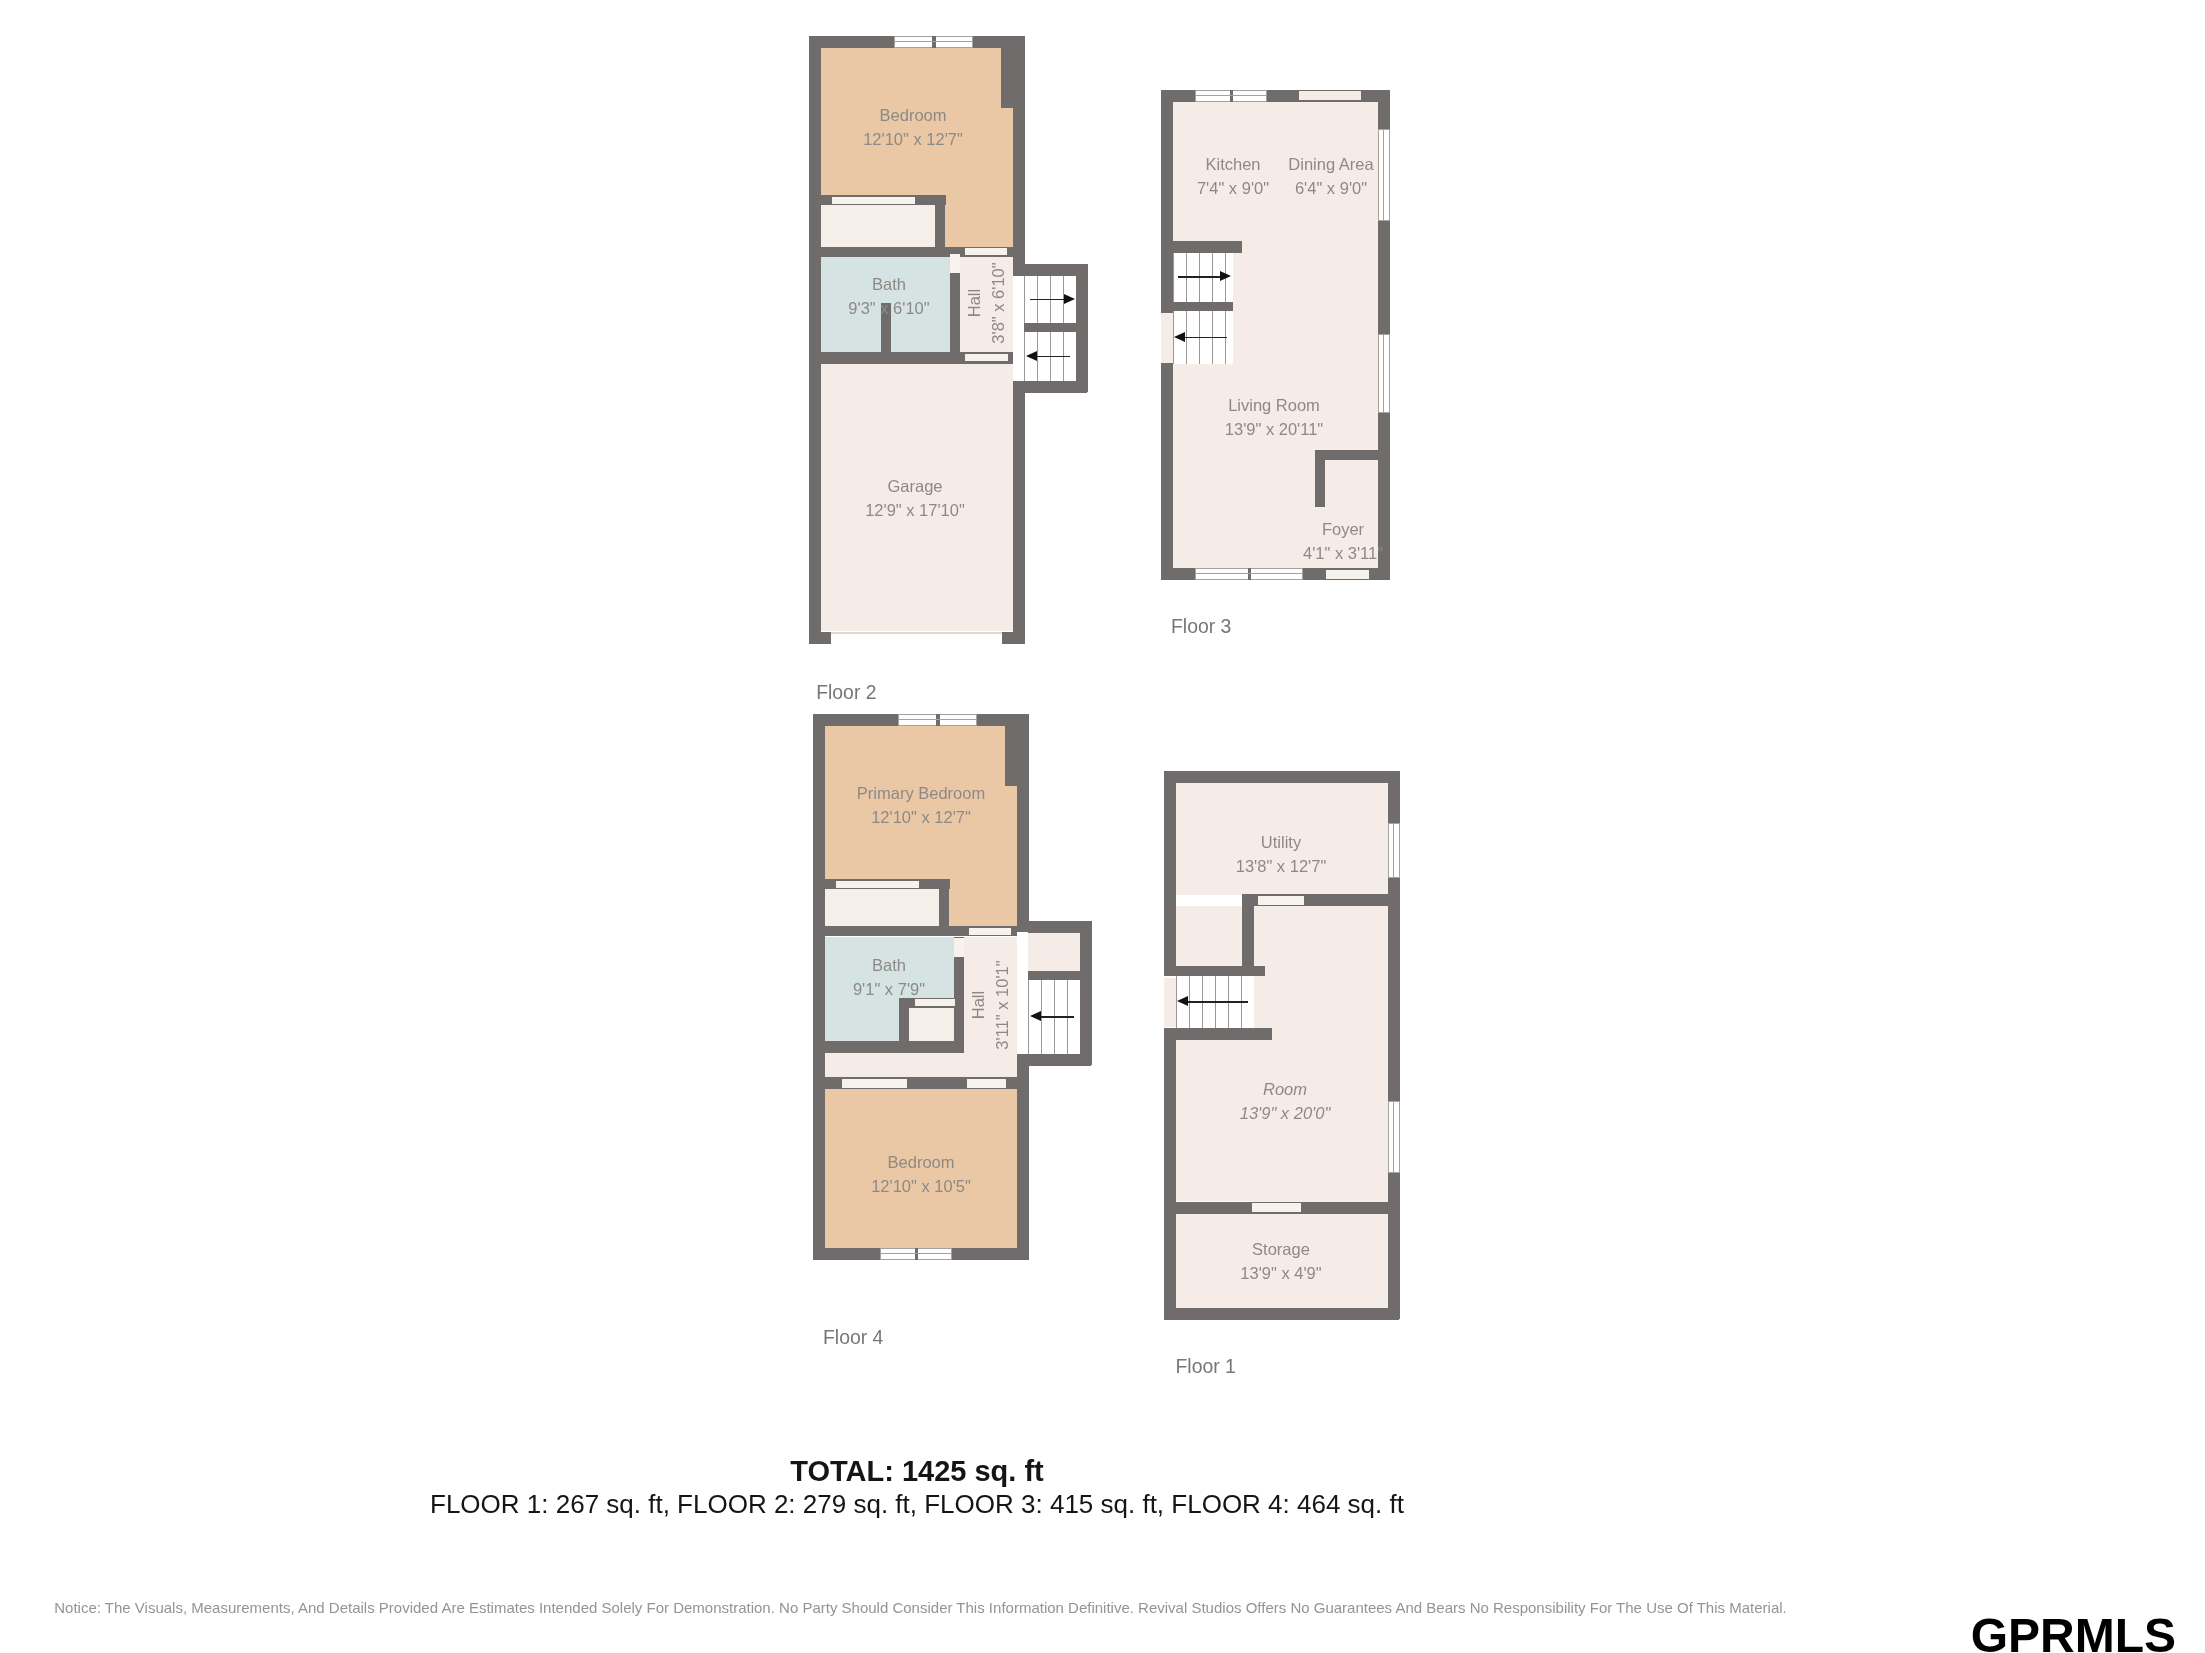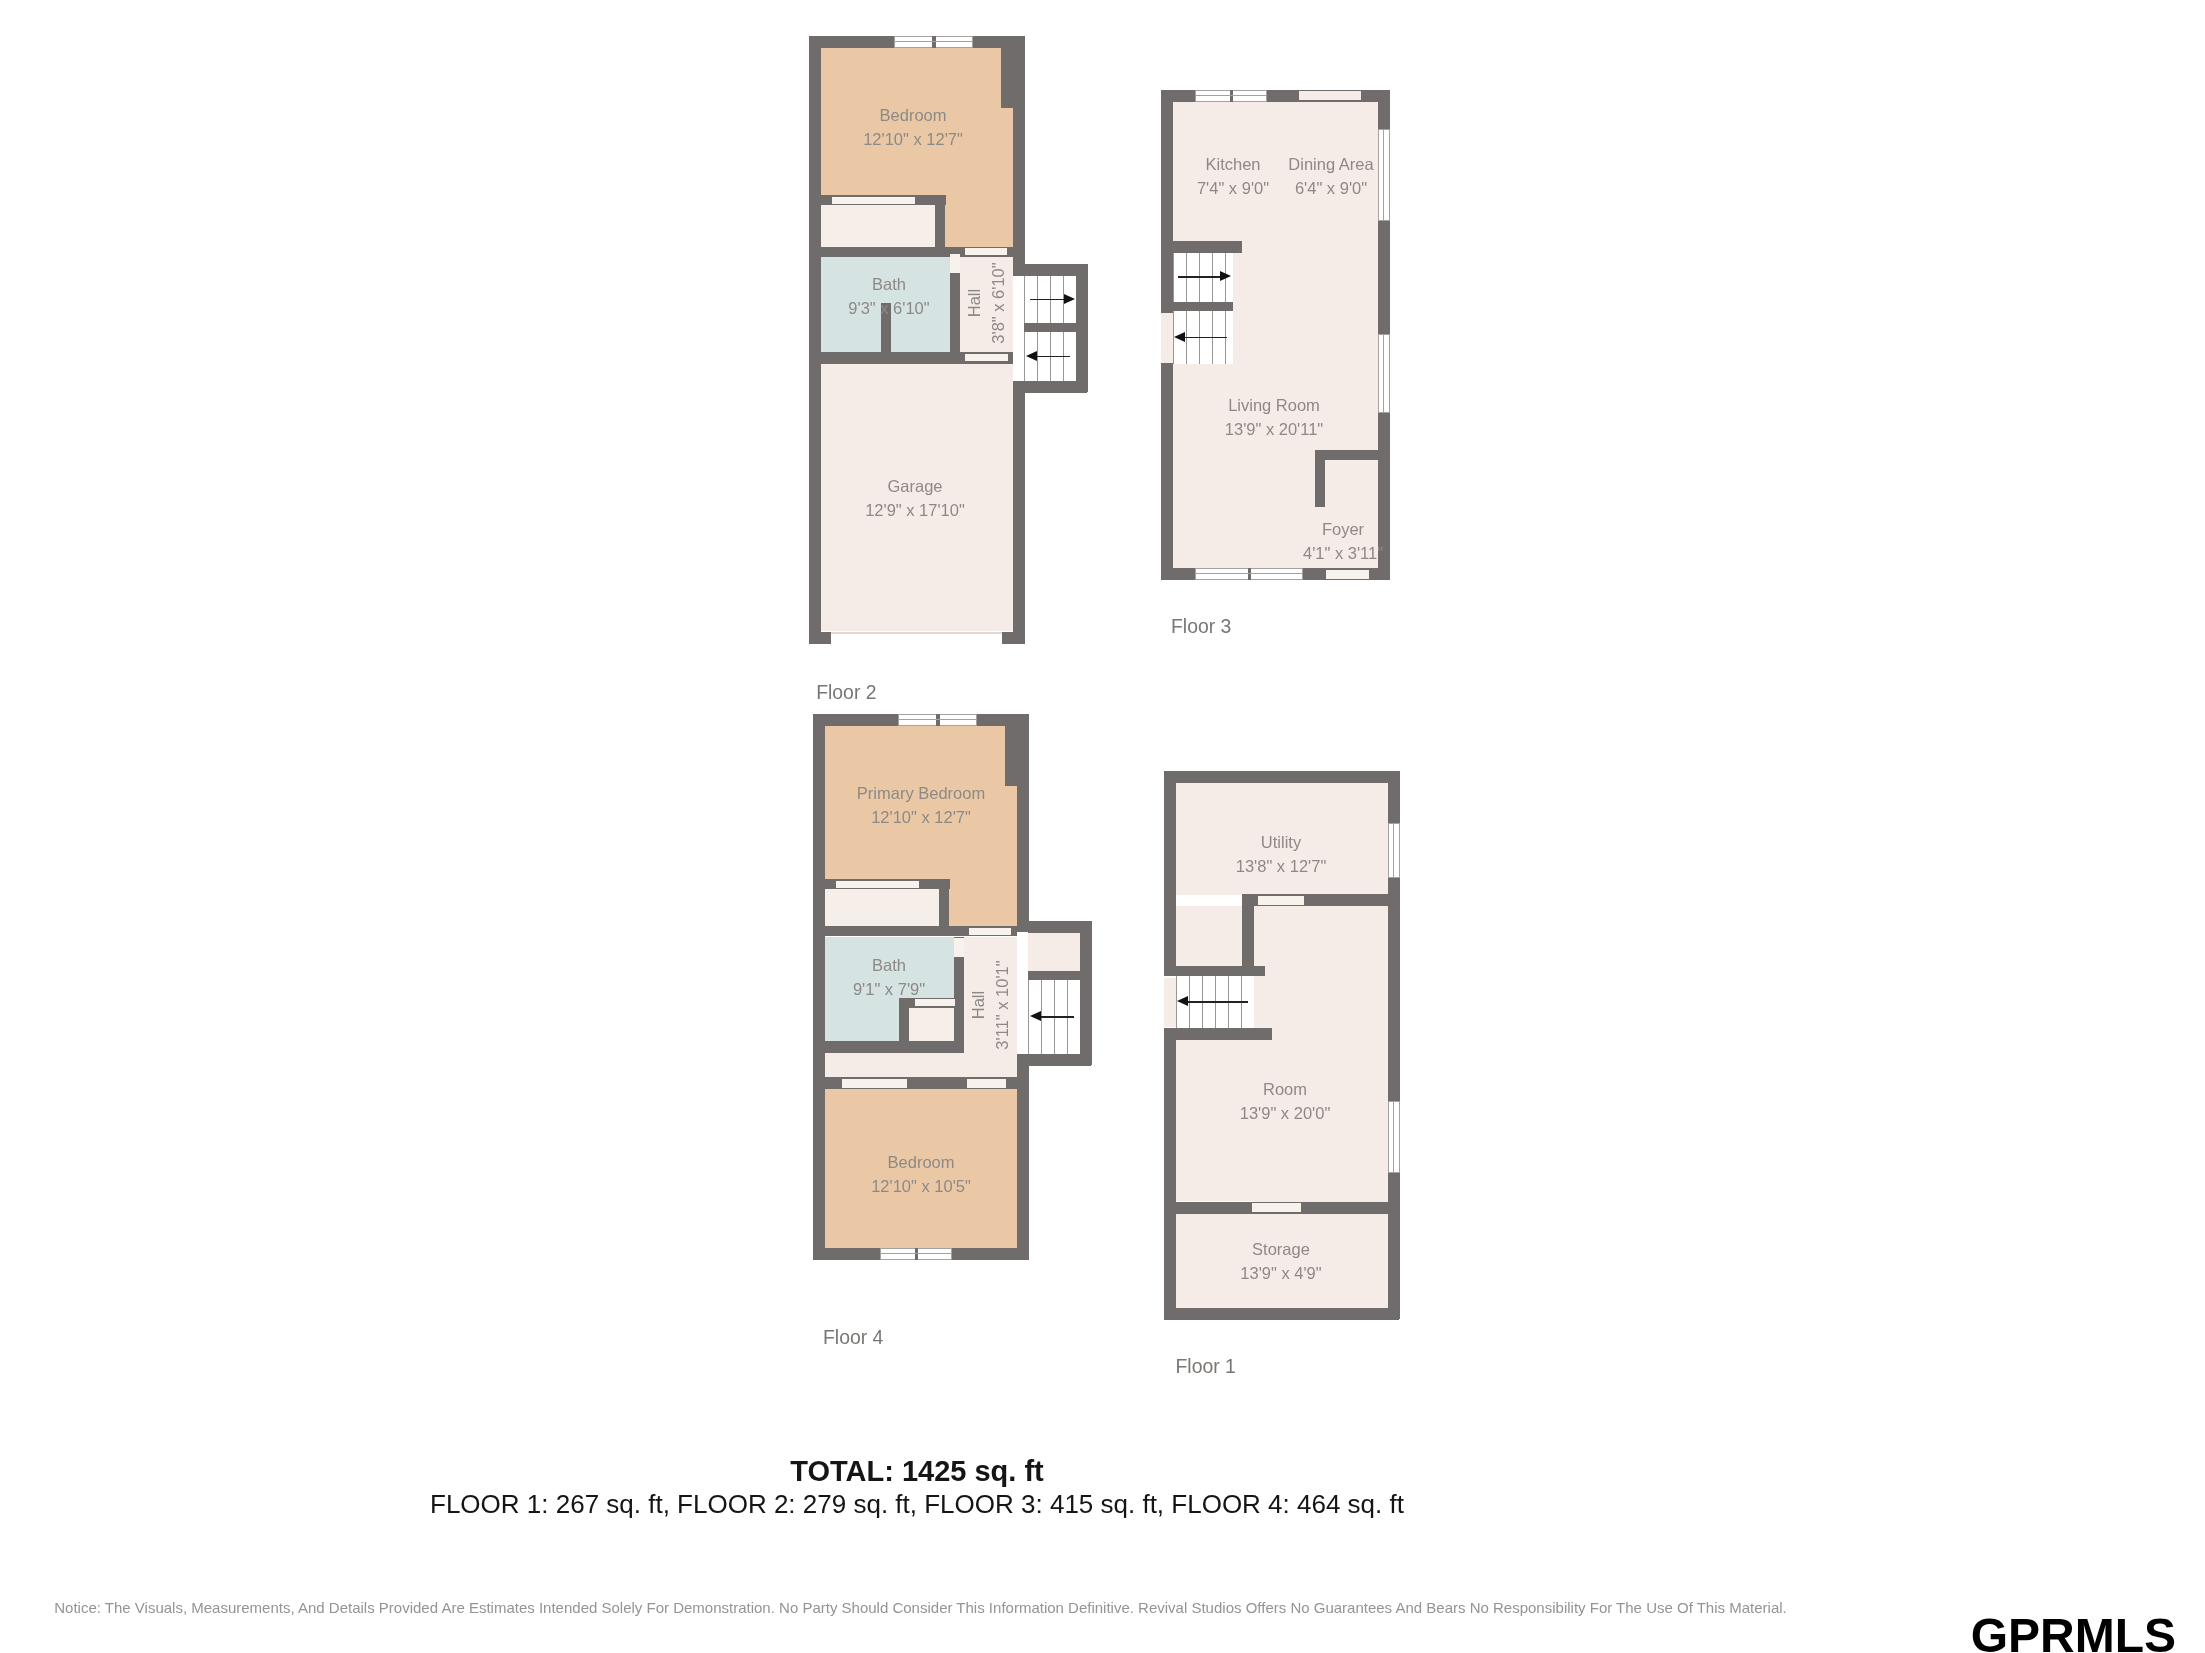--- a/index.html
+++ b/index.html
@@ -228,21 +228,21 @@
     <div class="w" style="left:11.5px;top:431px;width:212px;height:11.5px;"></div>
     <div class="thr" style="left:88px;top:432px;width:49px;height:8.6px;"></div>
 
     <div class="winv" style="left:224px;top:52px;width:11.5px;height:55px;"></div>
     <div class="winv" style="left:224px;top:330px;width:11.5px;height:72px;"></div>
 
     <div class="rlabel" style="left:117px;top:83px;">
       <div>Utility</div>
       <div>13'8" x 12'7"</div>
     </div>
-    <div class="rlabel" style="left:121px;top:330px;">
+    <div class="rlabel" style="left:121px;top:330px;font-style:italic;">
       <div>Room</div>
       <div>13'9" x 20'0"</div>
     </div>
     <div class="rlabel" style="left:117px;top:490px;">
       <div>Storage</div>
       <div>13'9" x 4'9"</div>
     </div>
     <div class="flabel" style="left:11.5px;top:584px;">Floor 1</div>
   </div>
 

